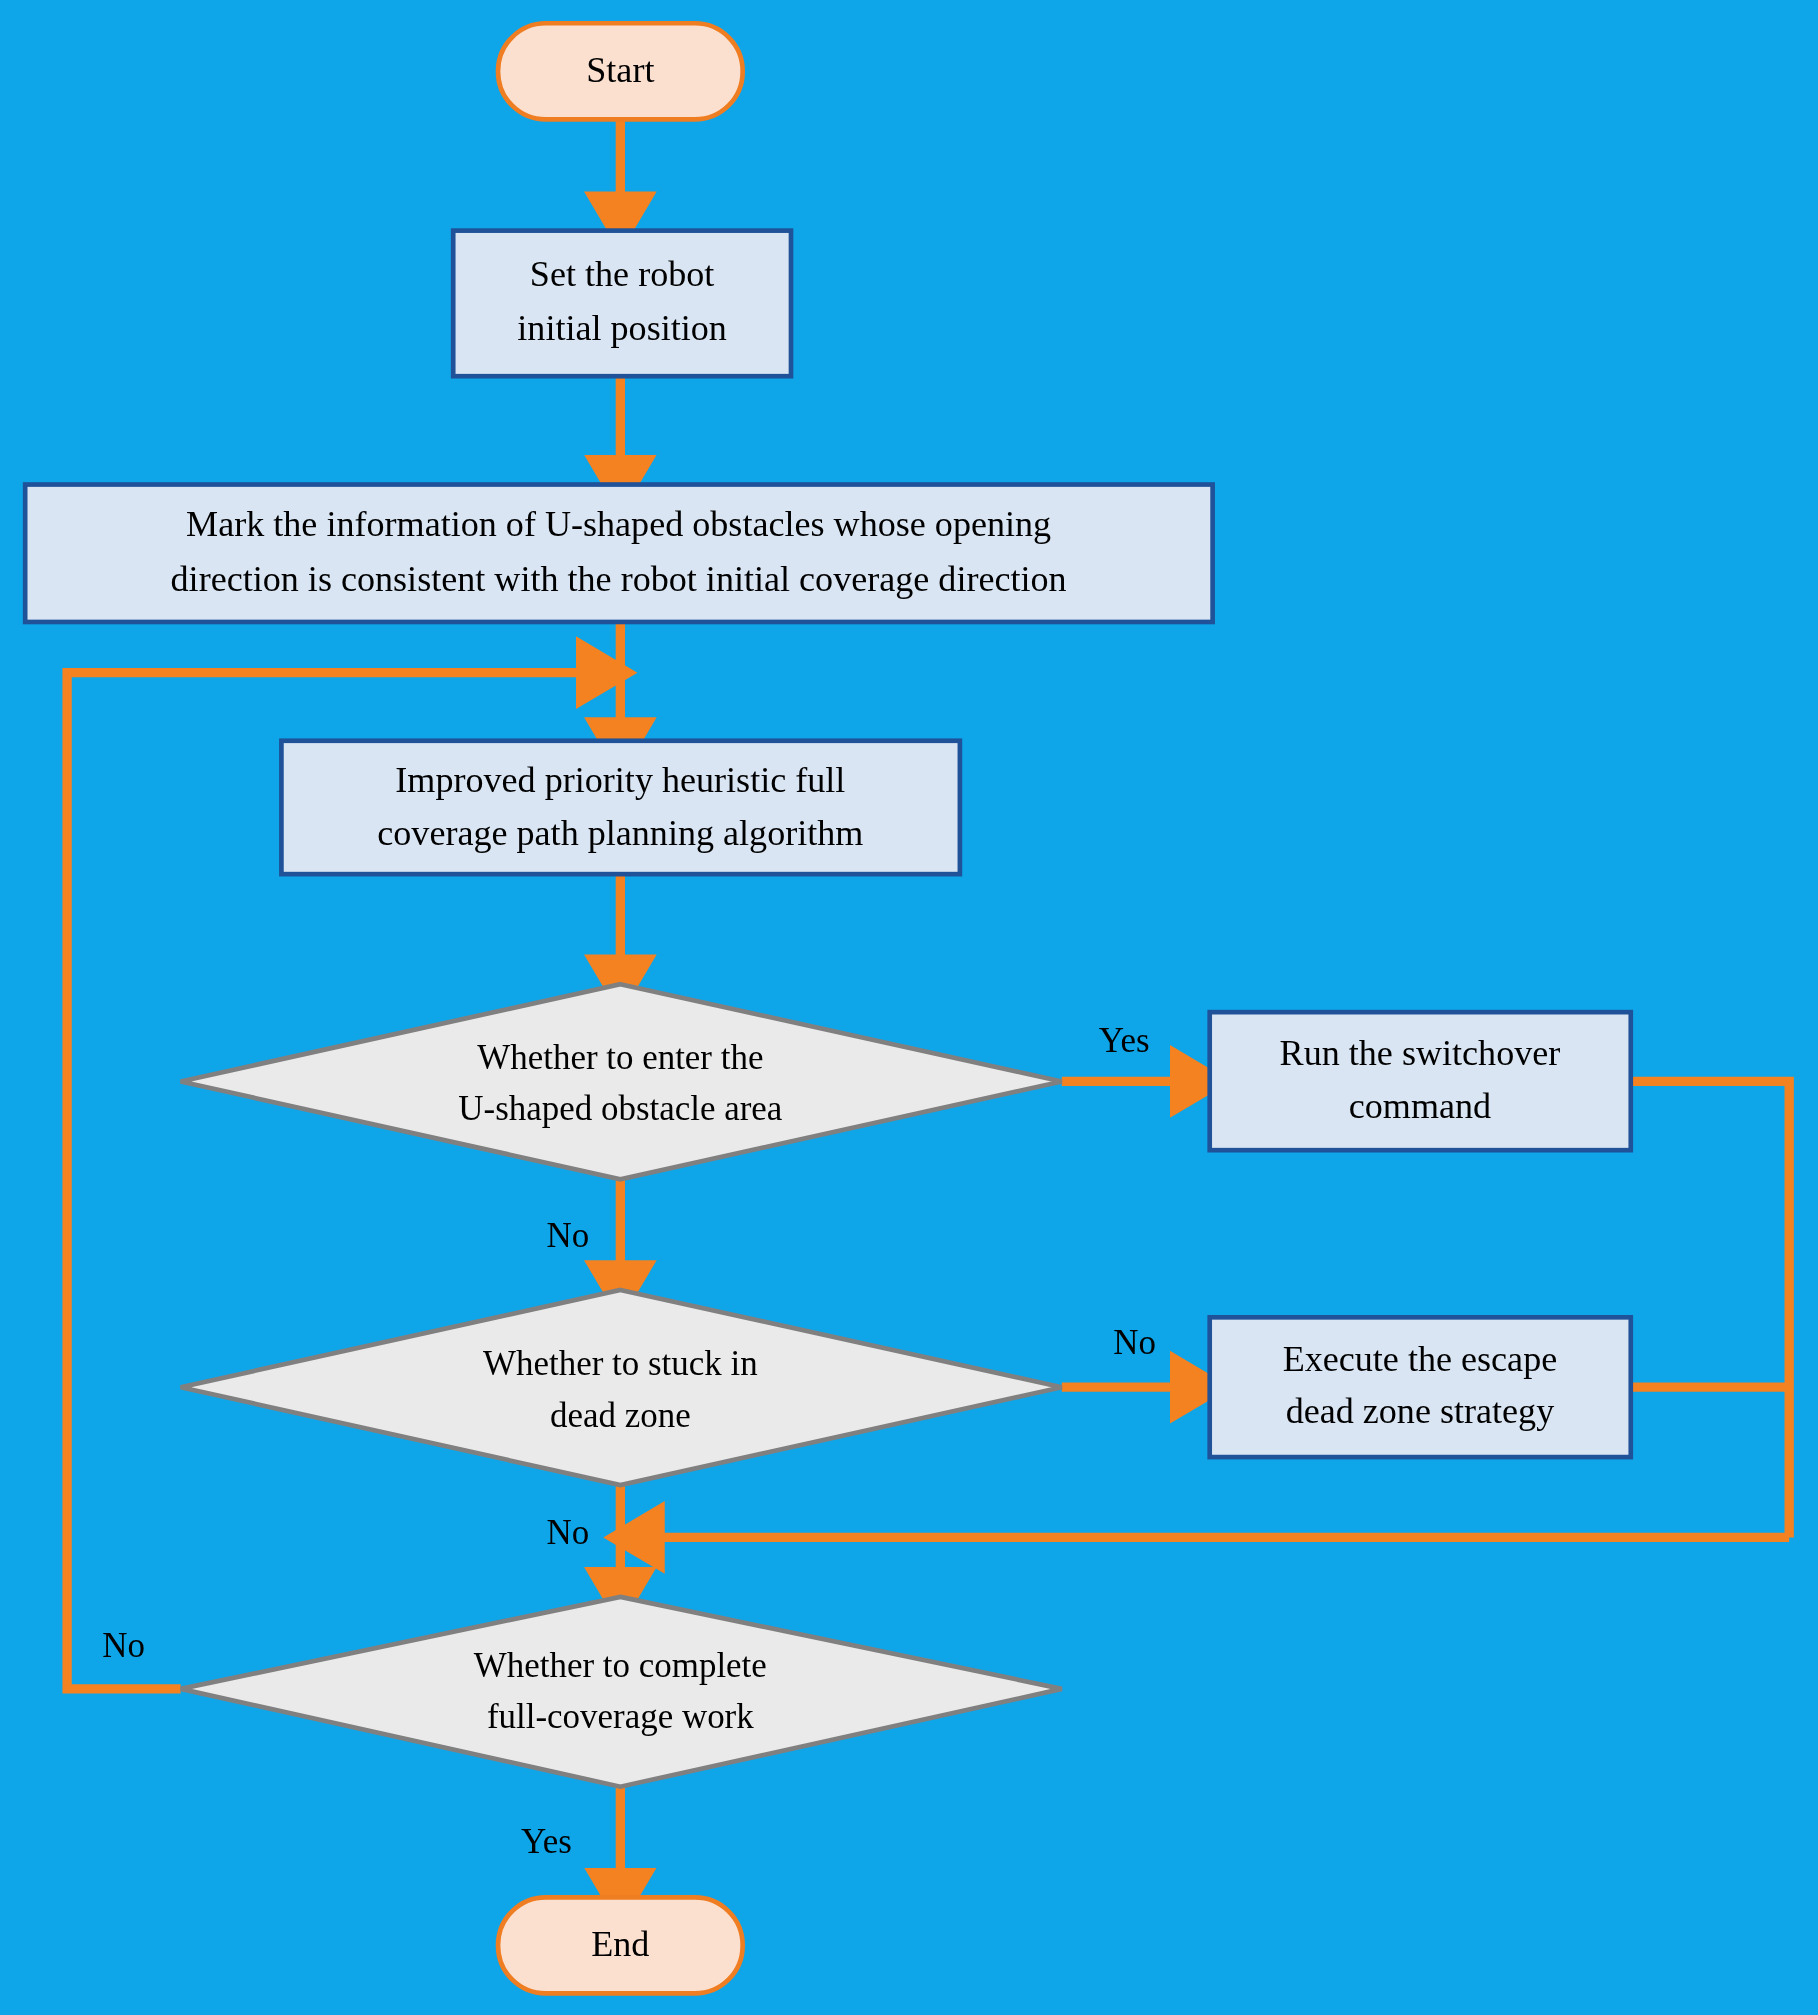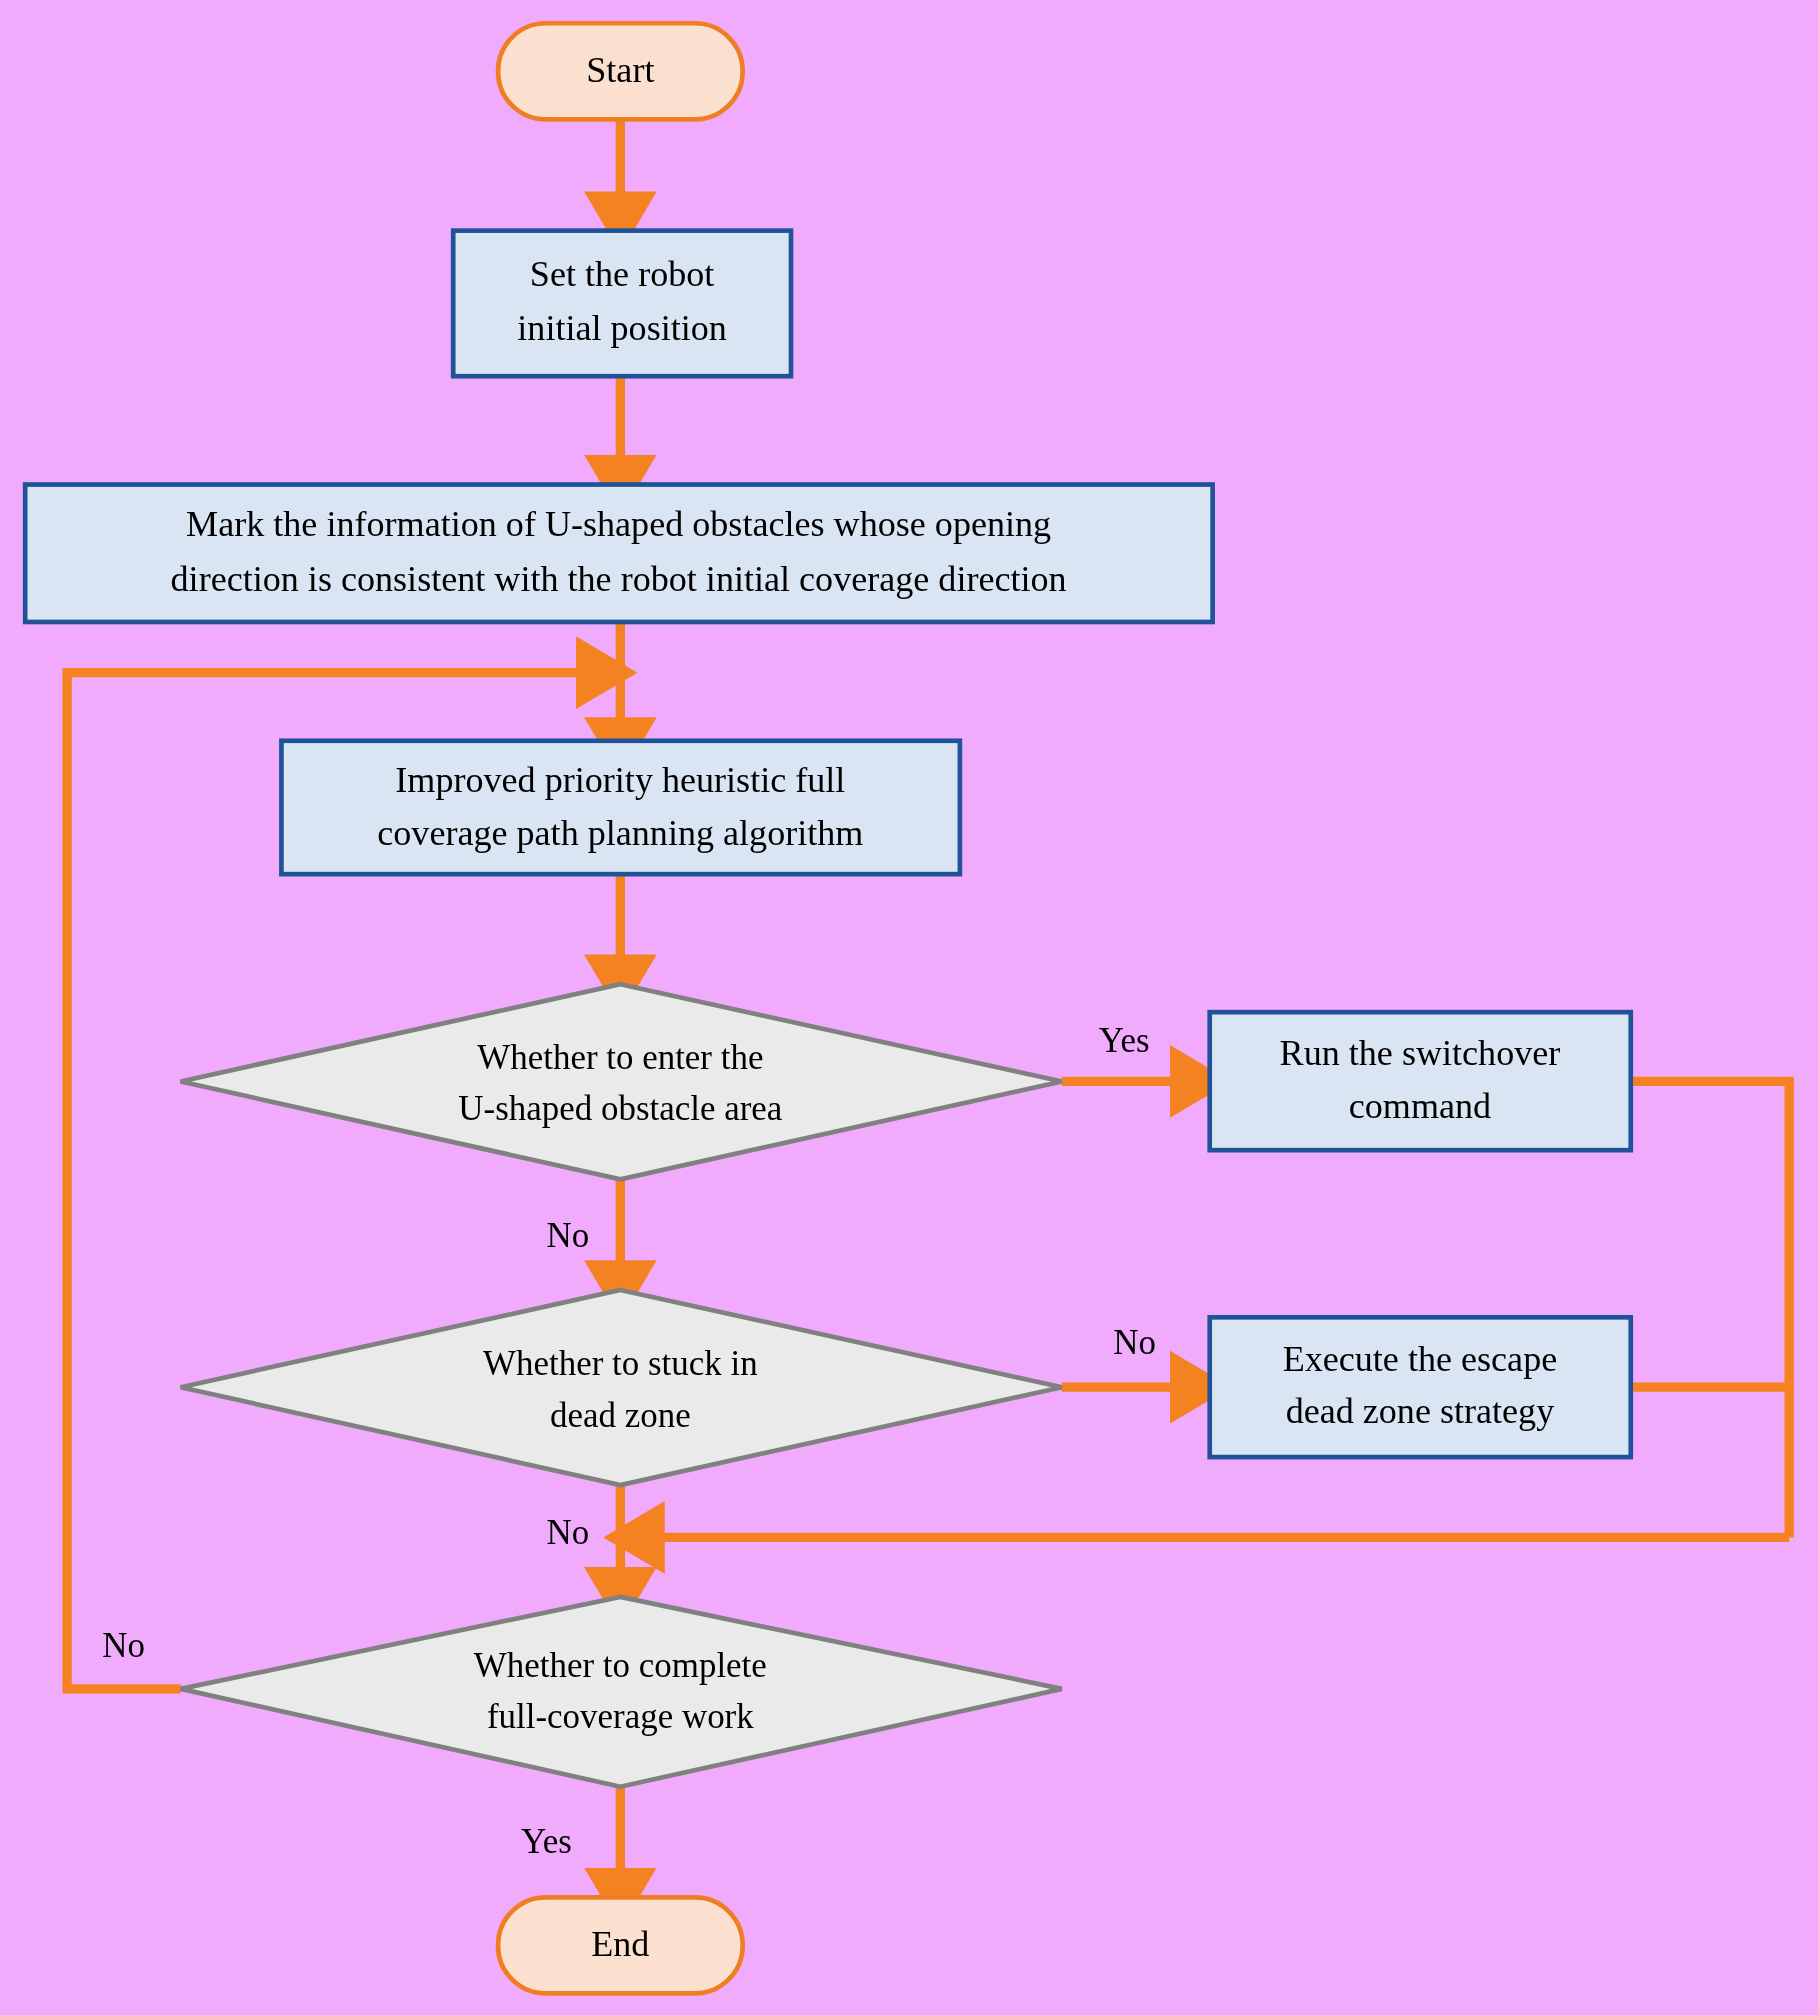--- a/index.html
+++ b/index.html
@@ -10,21 +10,21 @@
   body {
     width: 1819px;
     height: 2015px;
     overflow: hidden;
     font-family: "Liberation Serif", "DejaVu Serif", serif;
   }
   #flowchart-root {
     position: relative;
     width: 1819px;
     height: 2015px;
-    background: #f0abfc;
+    background: #0ea5e9;
   }
   svg.chart-canvas {
     position: absolute;
     top: 0;
     left: 0;
     width: 1819px;
     height: 2015px;
   }
   .node-text {
     font-family: "Liberation Serif", "DejaVu Serif", serif;

